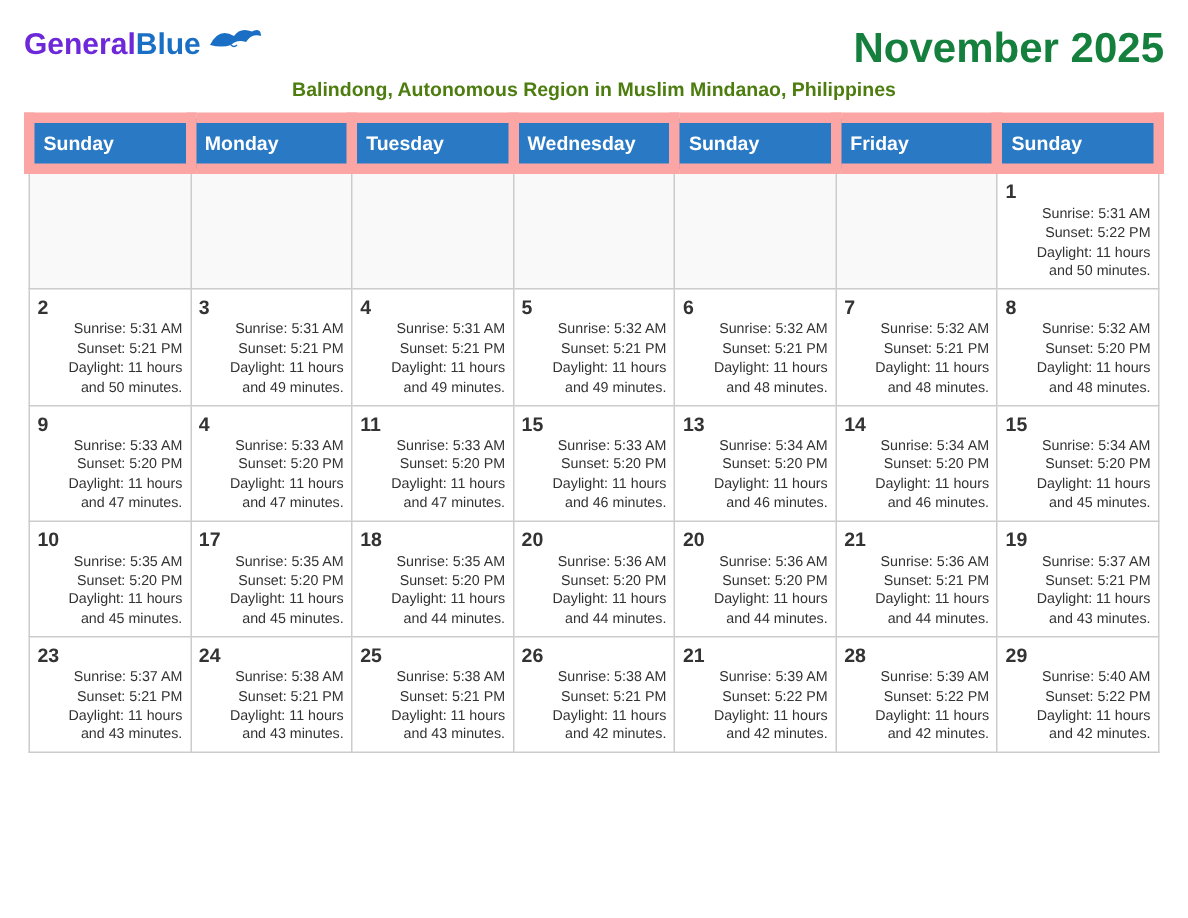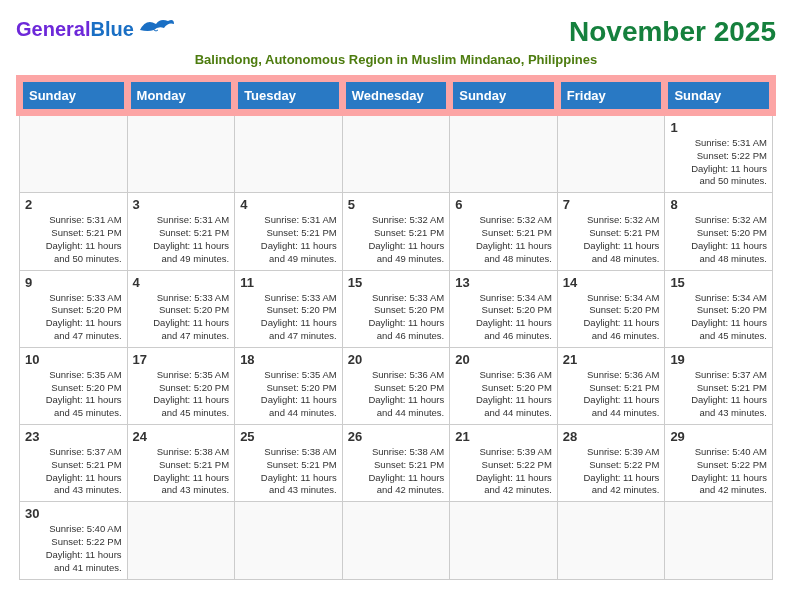--- a/index.html
+++ b/index.html
@@ -316,29 +316,14 @@
 and 42 minutes.</div>
         </td>
         <td>
           <span class="day-number">29</span>
           <div class="day-info" style="white-space: pre-line;">Sunrise: 5:40 AM
 Sunset: 5:22 PM
 Daylight: 11 hours
 and 42 minutes.</div>
         </td>
       </tr>
-      <tr>
-        <td>
-          <span class="day-number">30</span>
-          <div class="day-info" style="white-space: pre-line;">Sunrise: 5:40 AM
-Sunset: 5:22 PM
-Daylight: 11 hours
-and 41 minutes.</div>
-        </td>
-        <td class="empty-cell"></td>
-        <td class="empty-cell"></td>
-        <td class="empty-cell"></td>
-        <td class="empty-cell"></td>
-        <td class="empty-cell"></td>
-        <td class="empty-cell"></td>
-      </tr>
     </tbody>
 </table>
 
 </body></html>

